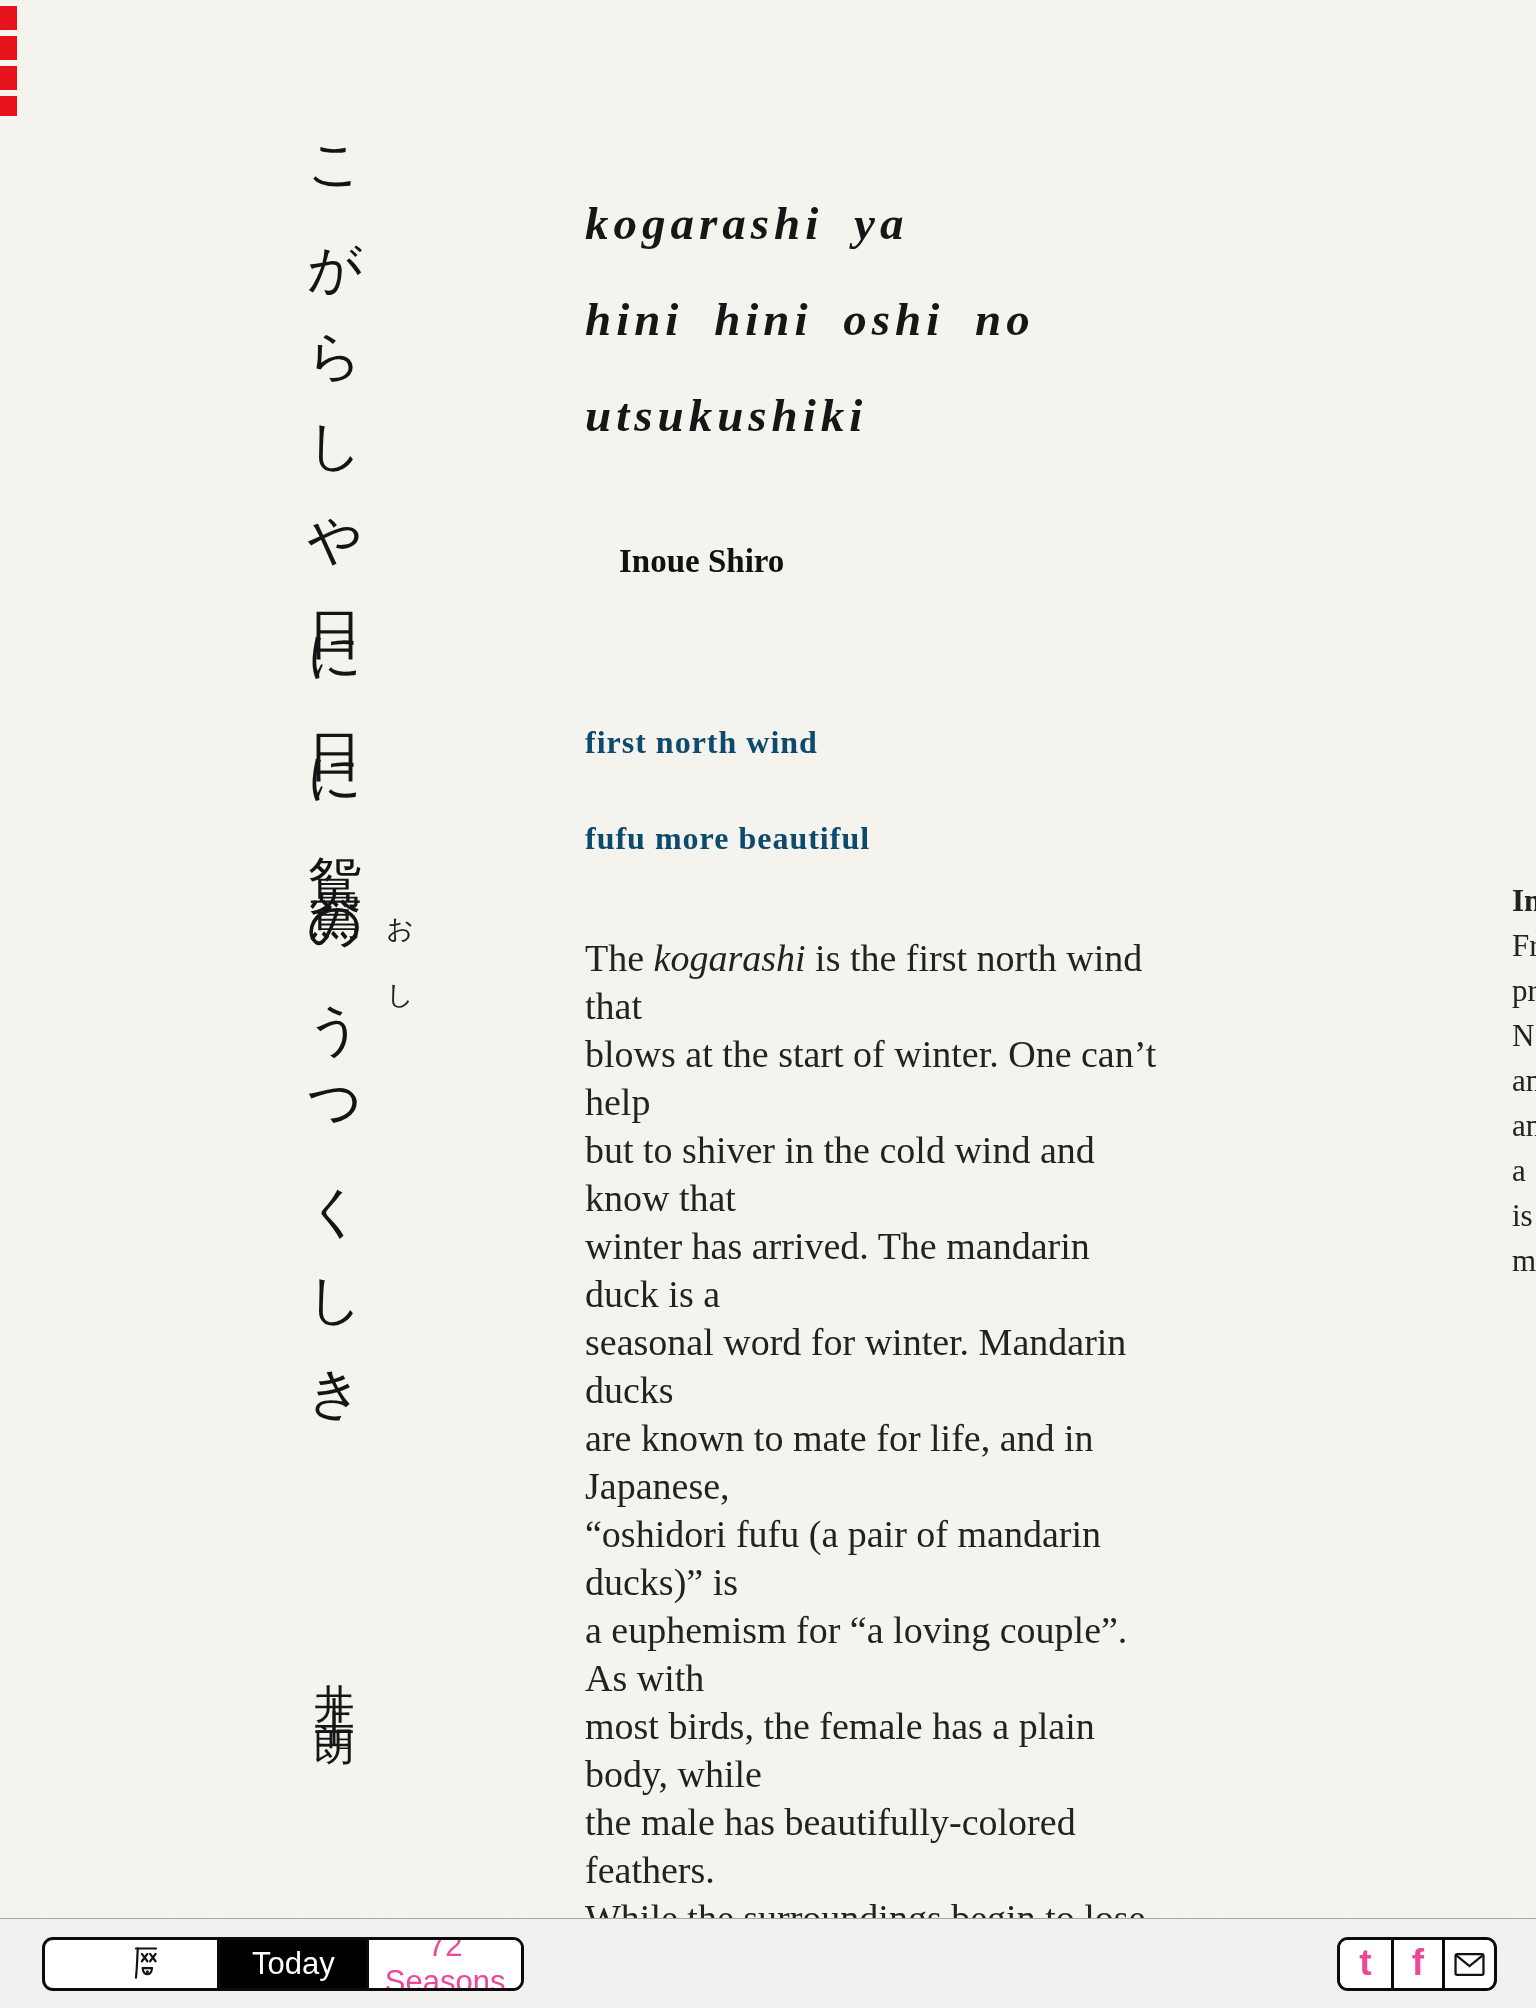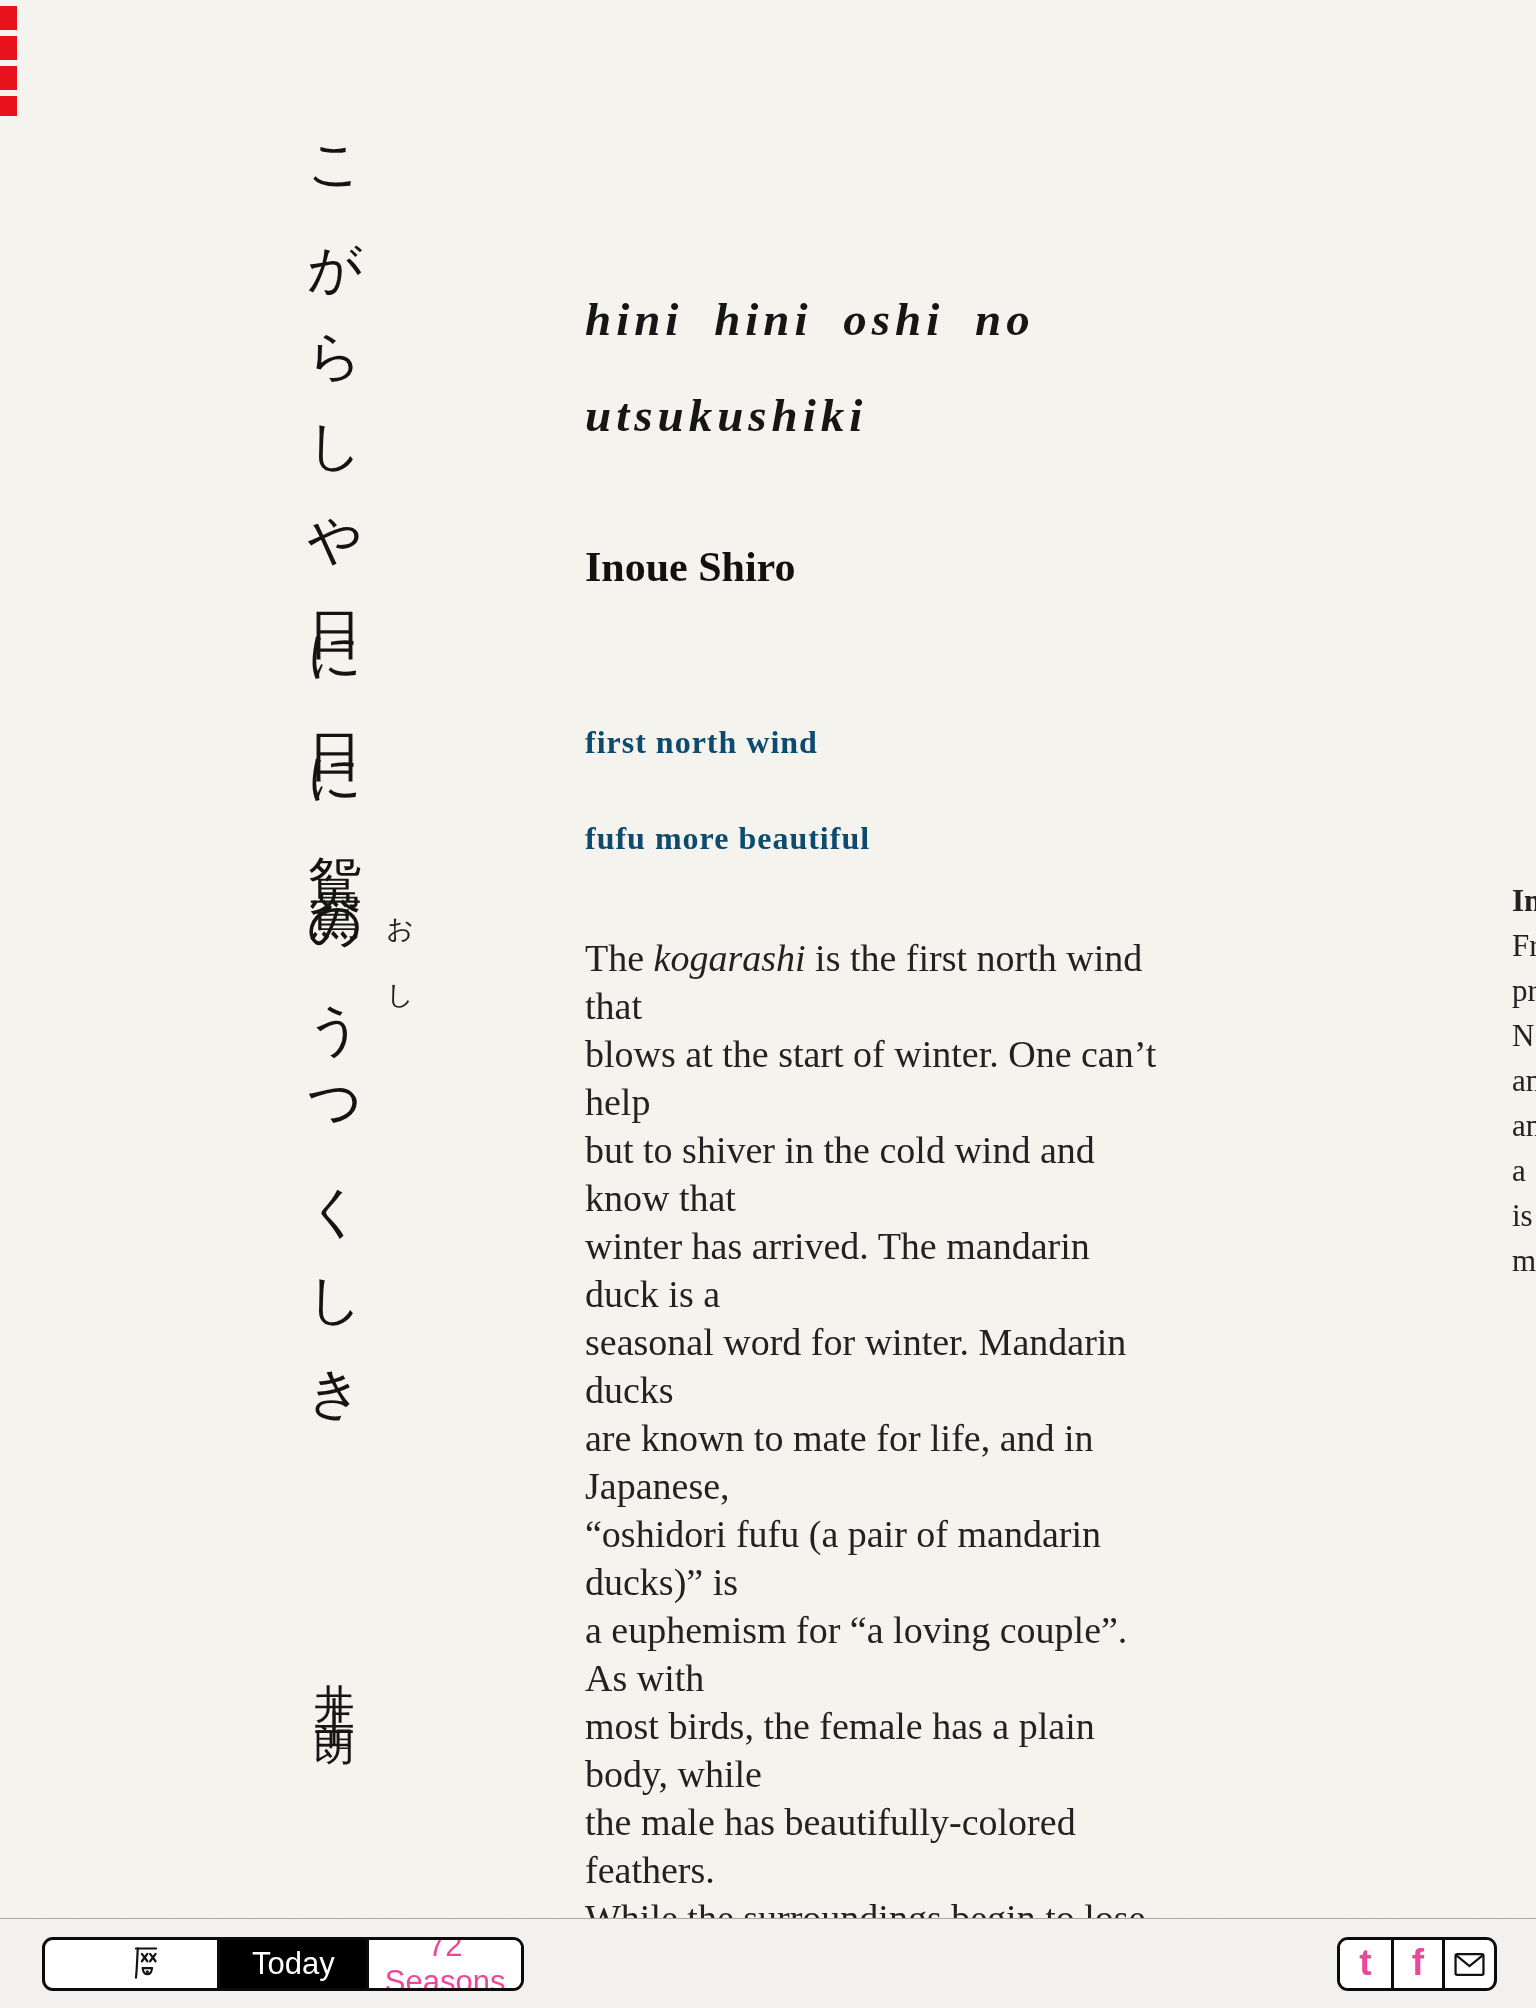--- a/index.html
+++ b/index.html
@@ -15,21 +15,21 @@
   .v{writing-mode:vertical-rl;text-orientation:upright;position:absolute;white-space:nowrap;
      font-family:"DejaVu Serif","Liberation Serif",serif;}
   .haiku-vertical{left:298px;top:112px;font-size:54px;letter-spacing:30px;color:#141414;}
   .furigana{left:382px;top:898px;font-size:27px;letter-spacing:36px;color:#222;}
   .author-jp{left:308px;top:1652px;font-size:40px;letter-spacing:13px;color:#161616;}
 
   
   .romaji-line{position:absolute;left:585px;font-size:47px;font-style:italic;font-weight:600;
                letter-spacing:5px;word-spacing:14px;color:#161616;}
   .r1{top:196px}.r2{top:292px}.r3{top:388px}
-  .author-en{position:absolute;left:585px;top:543px;font-size:42px;font-weight:bold;color:#111;}
+  .author-en{position:absolute;left:619px;top:543px;font-size:33px;font-weight:bold;color:#111;}
 
   
   .tr-line{position:absolute;left:585px;font-size:32px;font-weight:bold;letter-spacing:1px;color:#0c4a6e;}
   .t1{top:724px}.t2{top:772px}.t3{top:820px}
 
   
   .commentary{position:absolute;left:585px;top:934px;width:585px;font-size:38px;line-height:48px;color:#222;}
   .commentary .it{font-style:italic;}
   .commentary .block{display:block;white-space:pre-line;}
 
@@ -72,20 +72,21 @@
       <div class="red-mark" style="top: 6px; height: 24px; background: rgb(232, 18, 28);"></div>
       <div class="red-mark" style="top: 36px; height: 24px; background: rgb(232, 18, 28);"></div>
       <div class="red-mark" style="top: 66px; height: 24px; background: rgb(232, 18, 28);"></div>
       <div class="red-mark" style="top: 96px; height: 20px; background: rgb(232, 18, 28);"></div>
     </div>
 
   <div class="v haiku-vertical">こがらしや日に日に鴛鴦のうつくしき</div>
   <div class="v furigana">おし</div>
   <div class="v author-jp">井上士朗</div>
 
+  <div class="romaji-line r1">kogarashi ya</div>
   <div class="romaji-line r3">utsukushiki</div>
   <div class="romaji-line r2">hini hini oshi no</div>
   <div class="author-en">Inoue Shiro</div>
 
   <div class="tr-line t1">first north wind</div>
   <div class="tr-line t3">fufu more beautiful</div>
 
   <div class="commentary"><span>The </span><span class="it">kogarashi</span><span> is the first north wind that</span><span class="block">blows at the start of winter. One can’t help
 but to shiver in the cold wind and know that
 winter has arrived. The mandarin duck is a

